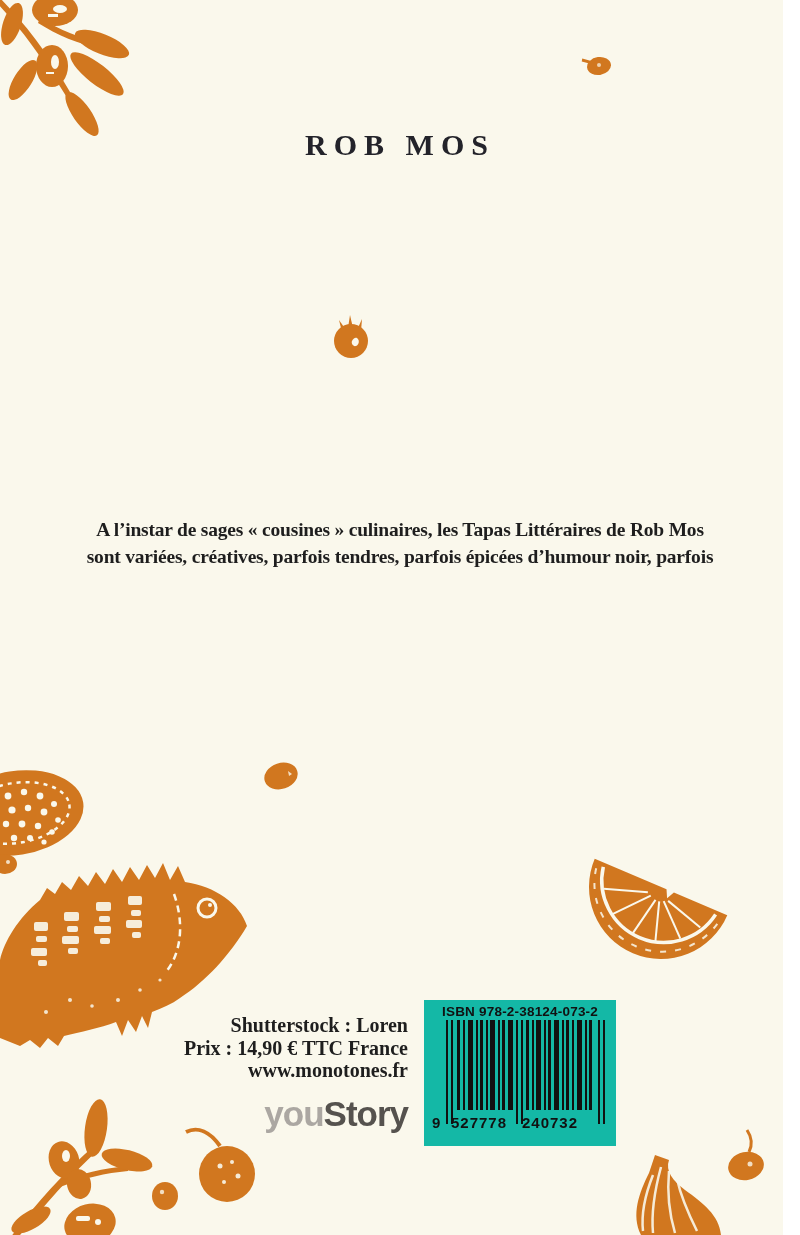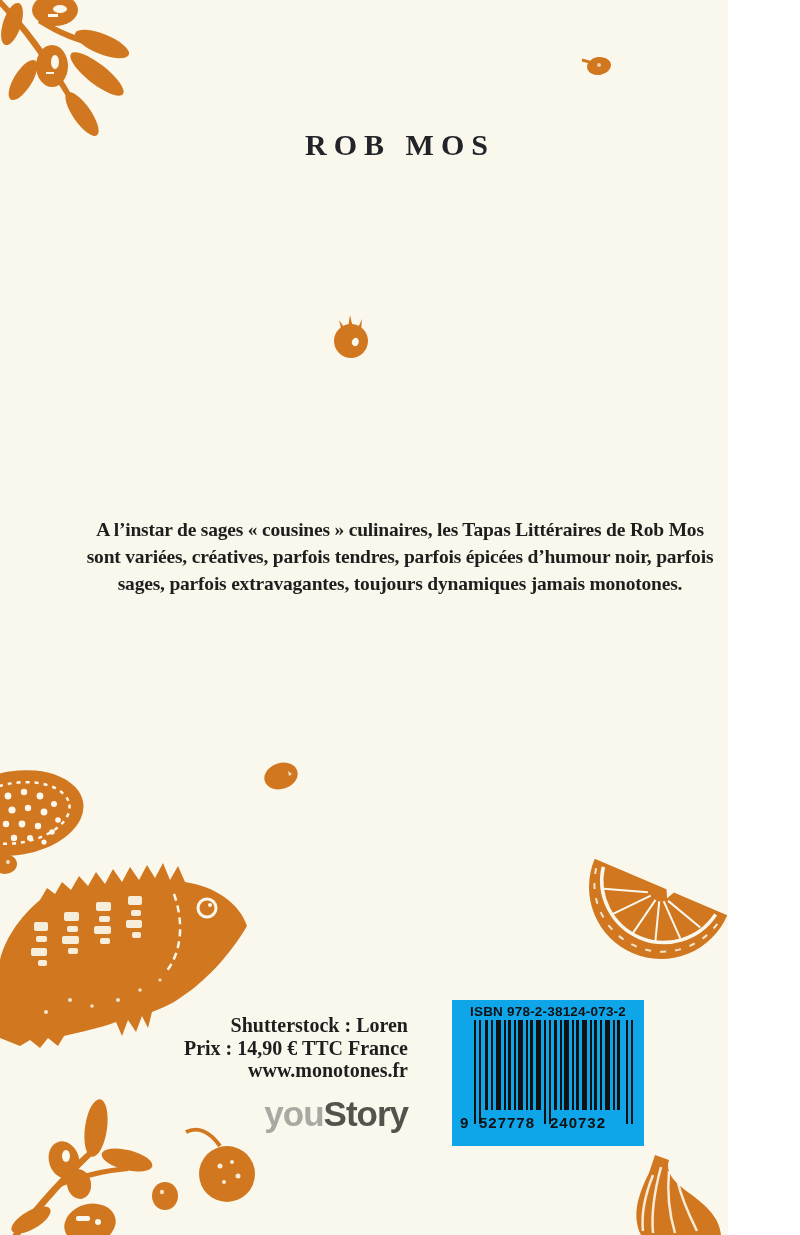--- a/index.html
+++ b/index.html
@@ -1,18 +1,18 @@
 <!DOCTYPE html>
 <html><head>
 <meta charset="utf-8">
 <style>
   html,body{margin:0;padding:0;}
   .page{
     position:relative;
-    width:728px;height:1235px;
+    width:783px;height:1235px;
     background:#FAF8EC;
     overflow:hidden;
     font-family:"Liberation Serif","DejaVu Serif",serif;
     color:#1E1E1E;
   }
   .decor{position:absolute;pointer-events:none;}
   .title{
     position:absolute;top:128px;left:0;width:800px;
     text-align:center;
     font-size:30px;font-weight:700;letter-spacing:7px;
@@ -39,25 +39,24 @@
   .logo{
     position:absolute;top:1094px;left:0;width:408px;
     text-align:right;
     font-family:"Liberation Sans","DejaVu Sans",sans-serif;
     font-size:35px;font-weight:700;letter-spacing:-1px;
   }
   .logo .you{color:#ABA7A2;}
   .logo .story{color:#55524E;}
   .barcode{
     position:absolute;top:1000px;left:424px;width:192px;height:146px;
-    background:#0ea5e9;
+    background:#14b8a6;
     padding:4px 8px 0 8px;box-sizing:border-box;
     font-family:"Liberation Sans","DejaVu Sans",sans-serif;
     color:#111111;
-    margin-left:28px;
   }
   .isbn{
     text-align:center;font-size:13.5px;font-weight:700;letter-spacing:0.2px;
     white-space:nowrap;margin-bottom:1px;
   }
   .digits{
     position:relative;margin-top:-16px;display:flex;align-items:flex-start;
     font-size:15px;font-weight:700;
   }
   .digits .d9{flex:0 0 16px;text-align:left;}
@@ -254,21 +253,20 @@
     <path d="M26,24 C30,16 28,8 24,2" stroke="#D1771F" stroke-width="3" fill="none"></path>
     <ellipse cx="23" cy="38" rx="18" ry="14" fill="#D1771F" transform="rotate(-12 23 38)"></ellipse>
     <circle cx="27" cy="36" r="2.5" fill="#FAF8EC" opacity="0.8"></circle>
   </svg>
 
   <div class="title">ROB MOS</div>
 
   <div class="blurb1">
     <div class="line">A l’instar de sages « cousines » culinaires, les Tapas Littéraires de Rob Mos</div>
     <div class="line">sont variées, créatives, parfois tendres, parfois épicées d’humour noir, parfois</div>
-    <div class="line">sages, parfois extravagantes, toujours dynamiques jamais monotones.</div>
   </div>
 
 
   <div class="credits">
     <div>Shutterstock : Loren</div>
     <div>Prix : 14,90 € TTC France</div>
     <div>www.monotones.fr</div>
   </div>
 
   <div class="logo">

